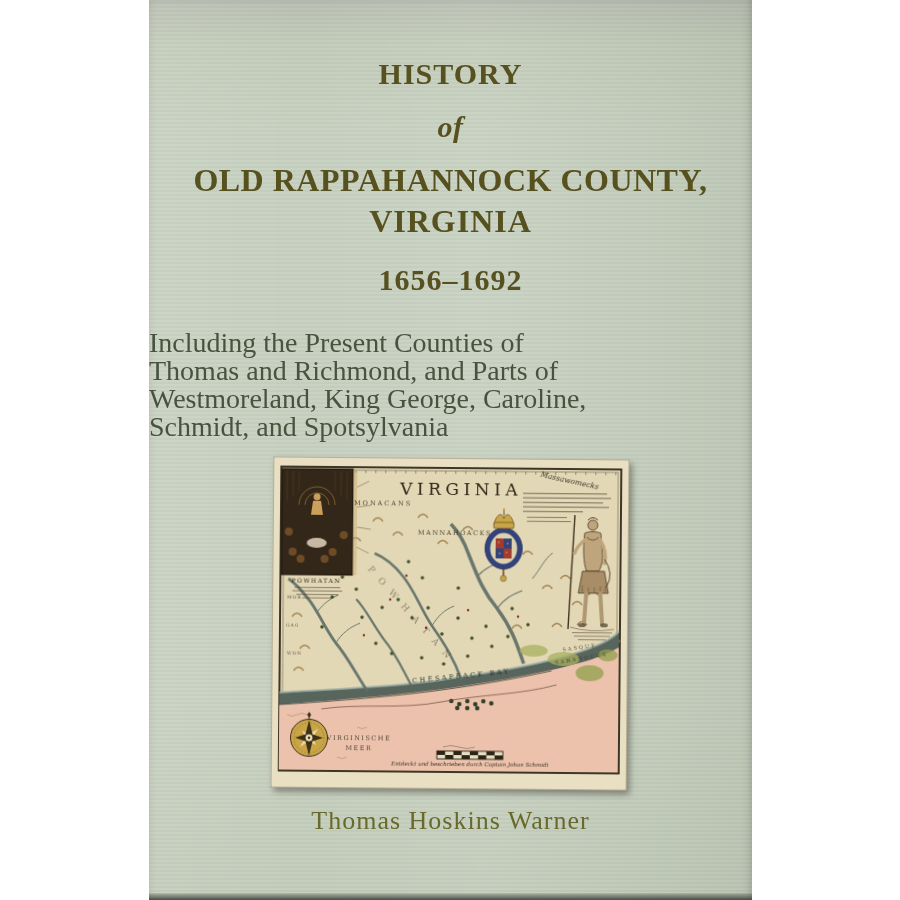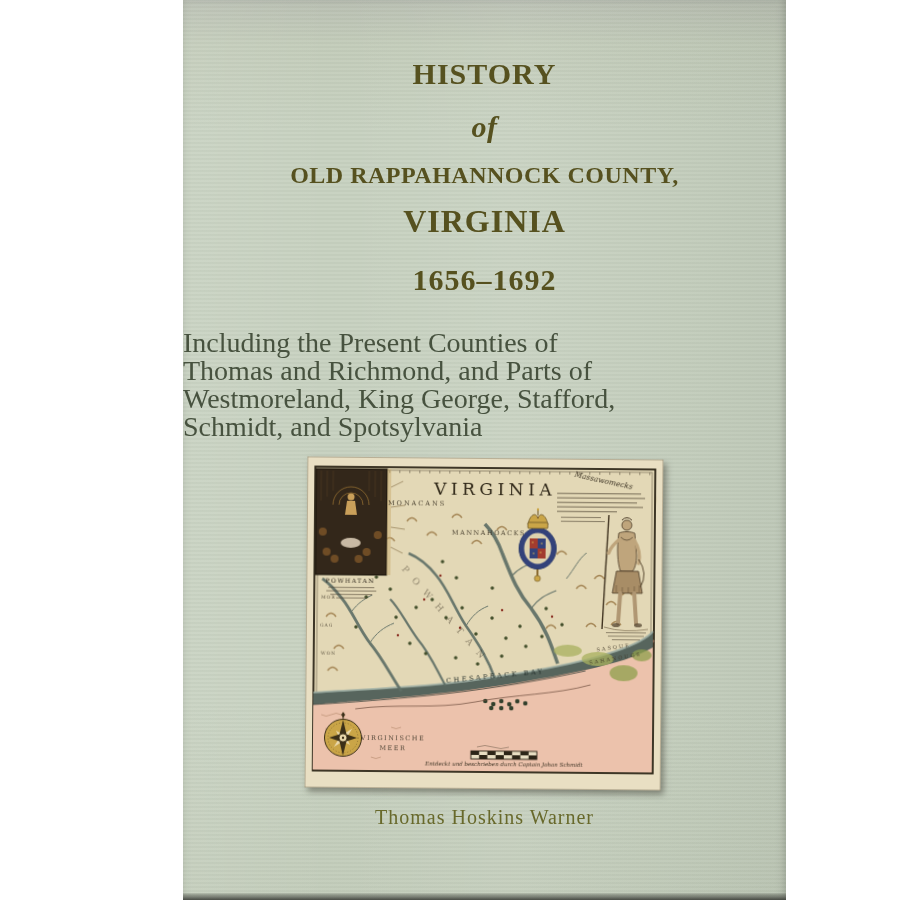--- a/index.html
+++ b/index.html
@@ -6,42 +6,41 @@
   body{
     width:900px;height:900px;position:relative;overflow:hidden;
     background:var(--page_bg,#ffffff);
     font-family:"Liberation Serif","DejaVu Serif",serif;
   }
   .book{
     position:absolute;left:149px;top:0;width:603px;height:900px;
     background:linear-gradient(180deg,var(--cover_bg_top,#b9bfb2) 0px,#c3ccba 45px,var(--cover_bg,#c7d1c0) 130px,var(--cover_bg,#c7d1c0) 78%,#c2ccba 100%);
     box-shadow:inset -5px 0 9px -4px rgba(95,100,90,.45), inset 4px 0 8px -5px rgba(95,100,90,.3);
     overflow:hidden;
-    margin-left:34px;
   }
   .book::before{
     content:"";position:absolute;inset:0;pointer-events:none;
     background:
       repeating-linear-gradient(180deg,rgba(255,255,255,.035) 0 2px,rgba(70,80,65,.03) 2px 4px),
       linear-gradient(90deg,rgba(255,255,255,.07),rgba(255,255,255,0) 25%,rgba(255,255,255,.05) 55%,rgba(120,128,115,.06) 85%,rgba(120,128,115,.12));
   }
   .book::after{
     content:"";position:absolute;left:0;right:0;bottom:0;height:7px;
     background:linear-gradient(180deg,rgba(70,72,66,.15),rgba(55,57,52,.85));
   }
   .t{position:absolute;width:100%;text-align:center;color:var(--title_text,#56511f);font-weight:bold;letter-spacing:.5px;}
   #t1{top:57px;font-size:30px;letter-spacing:1px;}
   #tof{top:110px;font-size:30px;font-style:italic;font-weight:600;font-family:Liberation Serif, serif;}
-  #t2{top:162px;font-size:24px;}
+  #t2{top:162px;font-size:32px;}
   #t3{top:203px;font-size:32px;letter-spacing:1px;}
   #ty{top:263px;font-size:30px;letter-spacing:1px;}
   .subtitle{position:absolute;top:329px;width:100%;text-align:left;
     color:var(--subtitle_text,#47523f);font-size:28px;line-height:28px;}
   .author{position:absolute;top:806px;width:100%;text-align:center;
-    color:var(--author_text,#68692b);font-size:20px;letter-spacing:1px;}
+    color:var(--author_text,#68692b);font-size:26px;letter-spacing:1px;}
   .map-wrap{
     position:absolute;left:123px;top:458px;width:356px;height:331px;
     transform:rotate(.5deg);
     filter:drop-shadow(3px 4px 3px rgba(60,58,48,.5));
   }
   svg text{font-family:"DejaVu Serif","Liberation Serif",serif;}
 </style>
 </head>
 <body>
 
@@ -49,21 +48,21 @@
 
   <div class="t" id="t1">HISTORY</div>
   <div class="t" id="tof">of</div>
   <div class="t" id="t2">OLD RAPPAHANNOCK COUNTY,</div>
   <div class="t" id="t3">VIRGINIA</div>
   <div class="t" id="ty">1656–1692</div>
 
   <div class="subtitle">
     <div>Including the Present Counties of</div>
     <div>Thomas and Richmond, and Parts of</div>
-    <div>Westmoreland, King George, Stafford,</div>
+    <div>Westmoreland, King George, Caroline,</div>
     <div>Schmidt, and Spotsylvania</div>
   </div>
 
   <div class="map-wrap">
     <svg width="356" height="331" viewBox="0 0 356 331">
 
       <g>
         <rect x="0" y="0" width="356" height="331" style="fill:var(--map_paper,#e9dfc3)" stroke="#8a8068" stroke-width="1"></rect>
         <ellipse cx="320" cy="40" rx="30" ry="18" fill="#d9cc9f" opacity=".4"></ellipse>
         <ellipse cx="40" cy="200" rx="25" ry="14" fill="#d9cc9f" opacity=".35"></ellipse>

